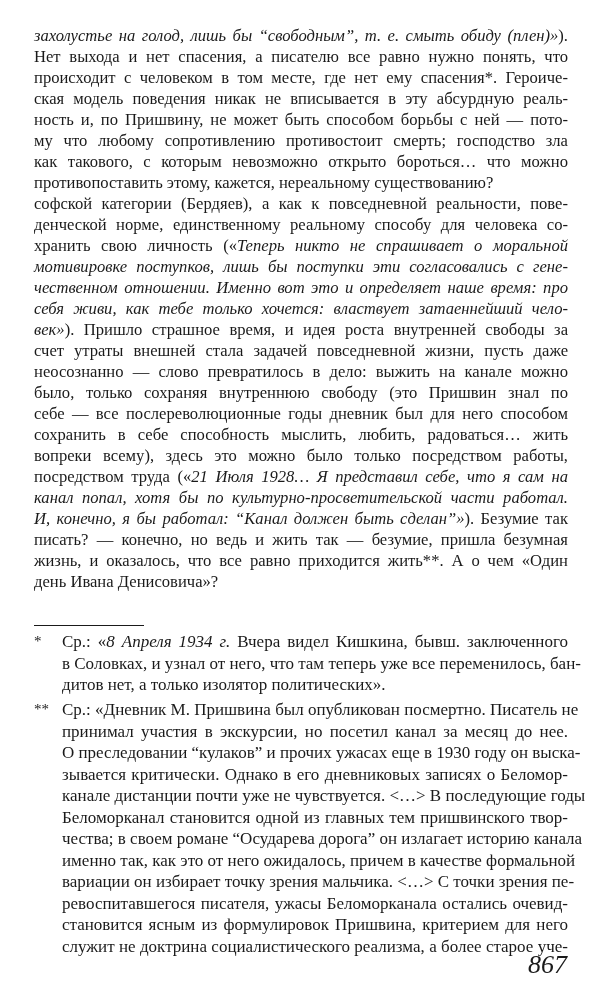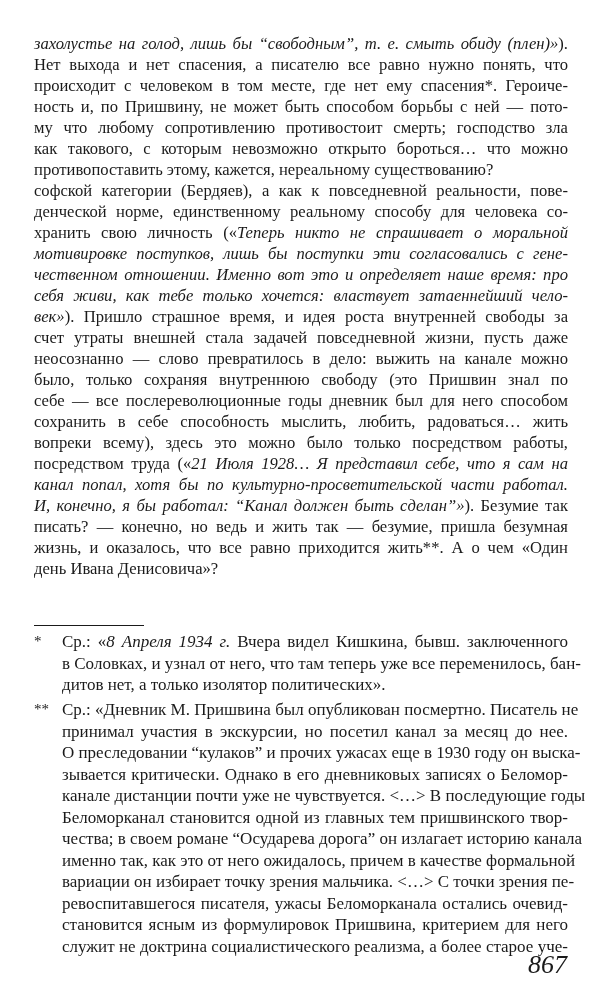--- a/index.html
+++ b/index.html
@@ -1,37 +1,38 @@
 <!DOCTYPE html>
 <html><head>
 <meta charset="utf-8">
 <style>
   html, body { margin:0; padding:0; background:#ffffff; }
   body { width:600px; height:999px; position:relative; overflow:hidden;
          font-family:"Liberation Serif","DejaVu Serif",serif; color:#1a1a1a; }
-  .page { position:absolute; left:34px; top:33px; width:534px; }
+  .page { position:absolute; left:34px; top:25px; width:534px; }
   .line { height:21px; line-height:21px; font-size:16.6px; white-space:nowrap;
           text-align:justify; text-align-last:justify; }
   .line.last { text-align-last:left; }
   .line.indent { padding-left:33px; }
   .it { font-style:italic; }
   .rule { position:absolute; left:34px; top:625px; width:110px; height:0; border-top:1px solid #1a1a1a; }
   .fn { position:absolute; left:34px; width:534px; }
   .fn .mark { position:absolute; left:0; top:0; font-size:15px; line-height:21px; }
   .fn .body { margin-left:28px; }
   .fn .line { font-size:17px; height:21.5px; line-height:21.5px; }
   .pagenum { position:absolute; right:33px; top:950px; font-style:italic; font-size:26px; }
 </style>
 </head>
 <body>
 
 <div class="page" id="main">
     <div class="line"><span class="it">захолустье на голод, лишь бы “свободным”, т. е. смыть обиду (плен)»</span><span>).</span></div>
     <div class="line"><span>Нет выхода и нет спасения, а писателю все равно нужно понять, что</span></div>
     <div class="line"><span>происходит с человеком в том месте, где нет ему спасения*. Герои­че-</span></div>
+    <div class="line"><span>ская модель поведения никак не вписывается в эту абсурдную реаль-</span></div>
     <div class="line"><span>ность и, по Пришвину, не может быть способом борьбы с ней — пото-</span></div>
     <div class="line"><span>му что любому сопротивлению противостоит смерть; господство зла</span></div>
     <div class="line"><span>как такового, с которым невозможно открыто бороться… что можно</span></div>
     <div class="line last"><span>противопоставить этому, кажется, нереальному существованию?</span></div>
     <div class="line"><span>софской категории (Бердяев), а как к повседневной реальности, пове-</span></div>
     <div class="line"><span>денческой норме, единственному реальному способу для человека со-</span></div>
     <div class="line"><span>хранить свою личность («</span><span class="it">Теперь никто не спрашивает о моральной</span></div>
     <div class="line"><span class="it">мотивировке поступков, лишь бы поступки эти согласовались с гене-</span></div>
     <div class="line"><span class="it">чественном отношении. Именно вот это и определяет наше время: про</span></div>
     <div class="line"><span class="it">себя живи, как тебе только хочется: властвует затаеннейший чело-</span></div>

